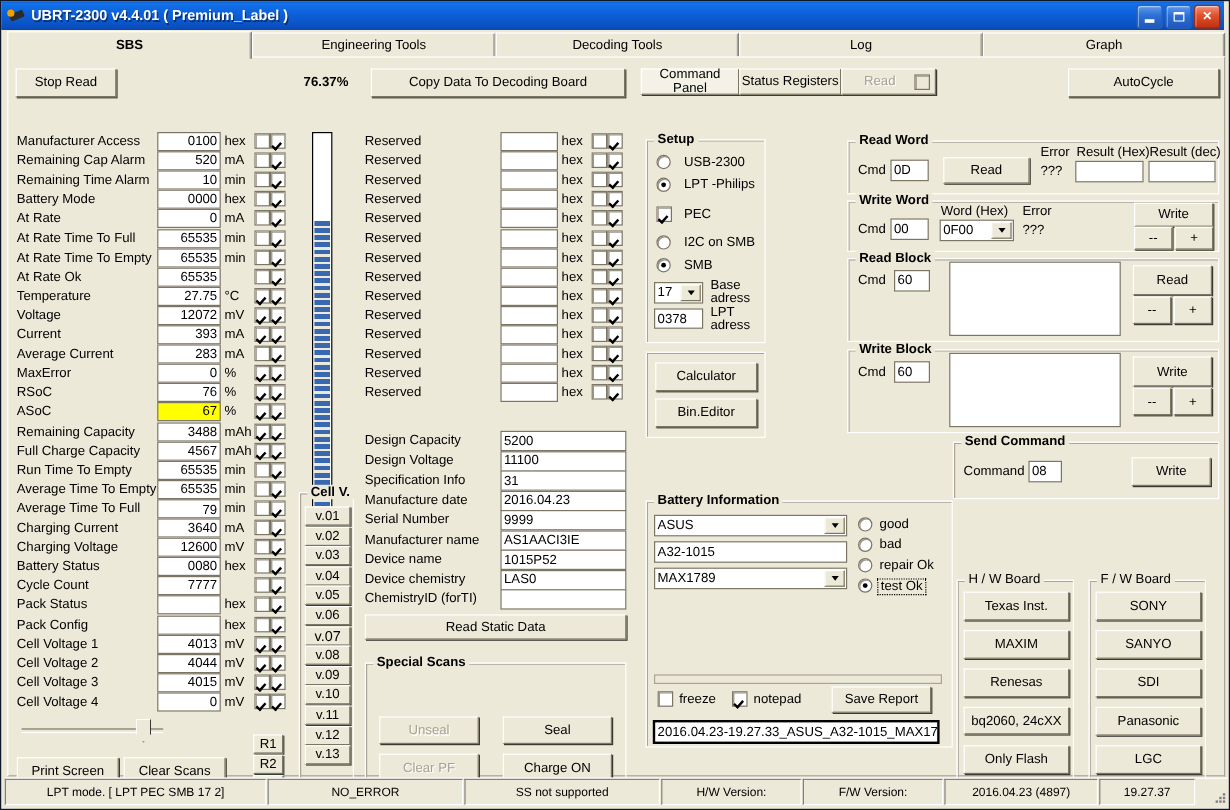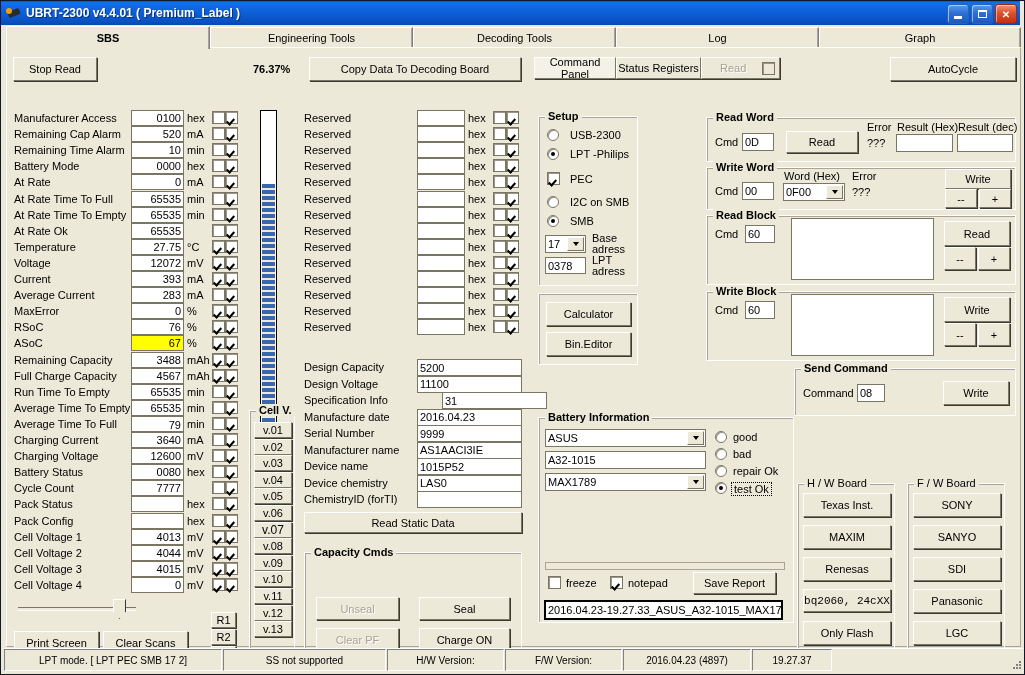--- a/index.html
+++ b/index.html
@@ -714,21 +714,21 @@
           </div>
         </div>
         <div style="position: absolute; left: 0px; top: 350.5px; height: 16.5px;">
           <div class="lbl" style="left:300px;top:2px;">Design Voltage</div>
           <div class="field" style="position:absolute;left:413px;top:0;width:105px;height:17px;">
             <span>11100</span>
           </div>
         </div>
         <div style="position: absolute; left: 0px; top: 367px; height: 16.5px;">
           <div class="lbl" style="left:300px;top:2px;">Specification Info</div>
-          <div class="field" style="position:absolute;left:413px;top:0;width:105px;height:17px;margin-left:25px;">
+          <div class="field" style="position:absolute;left:413px;top:0;width:105px;height:17px;">
             <span>31</span>
           </div>
         </div>
         <div style="position: absolute; left: 0px; top: 383.5px; height: 16.5px;">
           <div class="lbl" style="left:300px;top:2px;">Manufacture date</div>
           <div class="field" style="position:absolute;left:413px;top:0;width:105px;height:17px;">
             <span>2016.04.23</span>
           </div>
         </div>
         <div style="position: absolute; left: 0px; top: 400px; height: 16.5px;">
@@ -760,21 +760,21 @@
           <div class="field" style="position:absolute;left:413px;top:0;width:105px;height:17px;">
             <span></span>
           </div>
         </div>
       </div>
     <div class="btn" style="position:absolute;left:300px;top:487px;width:218px;height:21px;">
       <span>Read Static Data</span>
       </div>
 
     <div class="group" style="left:300px;top:527px;width:218px;height:101px;">
-      <div class="glabel">Capacity Cmds</div>
+      <div class="glabel">Special Scans</div>
       <div class="btn disabled" style="position:absolute;left:11px;top:44px;width:83px;height:23px;">
         <span>Unseal</span>
         </div>
       <div class="btn" style="position:absolute;left:114px;top:44px;width:91px;height:23px;">
         <span>Seal</span>
         </div>
       <div class="btn disabled" style="position:absolute;left:11px;top:75px;width:83px;height:23px;">
         <span>Clear PF</span>
         </div>
       <div class="btn" style="position:absolute;left:114px;top:75px;width:91px;height:23px;">
@@ -960,21 +960,21 @@
       <div id="hw-list" style="position:absolute;left:5px;top:9px;width:88px;">
           <div class="btn" style="position: absolute; left: 0px; top: 0px; width: 88px; height: 24px; font-size: 11px;">
             <span>Texas Inst.</span>
           </div>
           <div class="btn" style="position: absolute; left: 0px; top: 32px; width: 88px; height: 24px; font-size: 11px;">
             <span>MAXIM</span>
           </div>
           <div class="btn" style="position: absolute; left: 0px; top: 64px; width: 88px; height: 24px; font-size: 11px;">
             <span>Renesas</span>
           </div>
-          <div class="btn" style="position: absolute; left: 0px; top: 96px; width: 88px; height: 23px; font-size: 11px; font-family: Liberation Mono, monospace;">
+          <div class="btn" style="position: absolute; left: 0px; top: 96px; width: 88px; height: 23px; font-size: 11px;">
             <span>bq2060, 24cXX</span>
           </div>
           <div class="btn" style="position: absolute; left: 0px; top: 128px; width: 88px; height: 24px; font-size: 11px;">
             <span>Only Flash</span>
           </div>
         </div>
     </div>
     <div class="group" style="left:903px;top:458px;width:98px;height:172px;">
       <div class="glabel norm" style="font-weight:normal;">F / W  Board</div>
       <div id="fw-list" style="position:absolute;left:5px;top:9px;width:88px;">
@@ -994,20 +994,21 @@
             <span>LGC</span>
           </div>
         </div>
     </div>
 
   </div>
 
   <div class="statusbar">
     <div id="statusbar-cells" style="display:flex;flex:1;">
         <div class="sb-cell" style="width: 218px;">LPT mode. [ LPT  PEC  SMB  17 2]</div>
+        <div class="sb-cell" style="width: 163px;">NO_ERROR</div>
         <div class="sb-cell" style="width: 163px;">SS not supported</div>
         <div class="sb-cell" style="width: 117px;">H/W Version:</div>
         <div class="sb-cell" style="width: 117px;">F/W Version:</div>
         <div class="sb-cell" style="width: 128px;">2016.04.23  (4897)</div>
         <div class="sb-cell" style="width: 80px;">19.27.37</div>
       </div>
     <div class="sb-grip">
       <svg width="12" height="12" viewBox="0 0 12 12">
         <g fill="#808080">
           <rect x="8" y="8" width="2" height="2"></rect>

